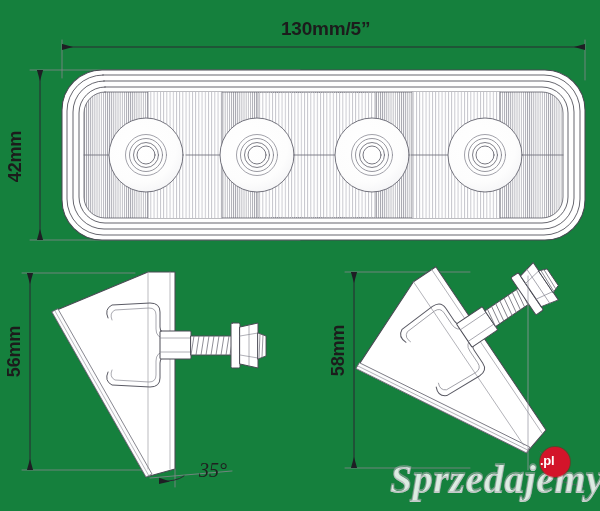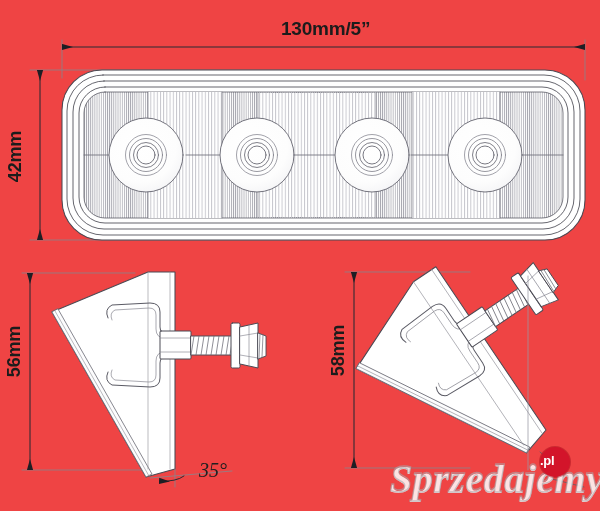--- a/index.html
+++ b/index.html
@@ -8,21 +8,21 @@
     padding: 0;
     background: #ffffff;
   }
   body {
     font-family: "Liberation Sans", sans-serif;
   }
   #canvas {
     position: relative;
     width: 600px;
     height: 511px;
-    background: #ef4444;
+    background: #15803d;
     overflow: hidden;
   }
   #canvas svg.layer {
     position: absolute;
     left: 0;
     top: 0;
     width: 600px;
     height: 511px;
   }
   .dim-label {

